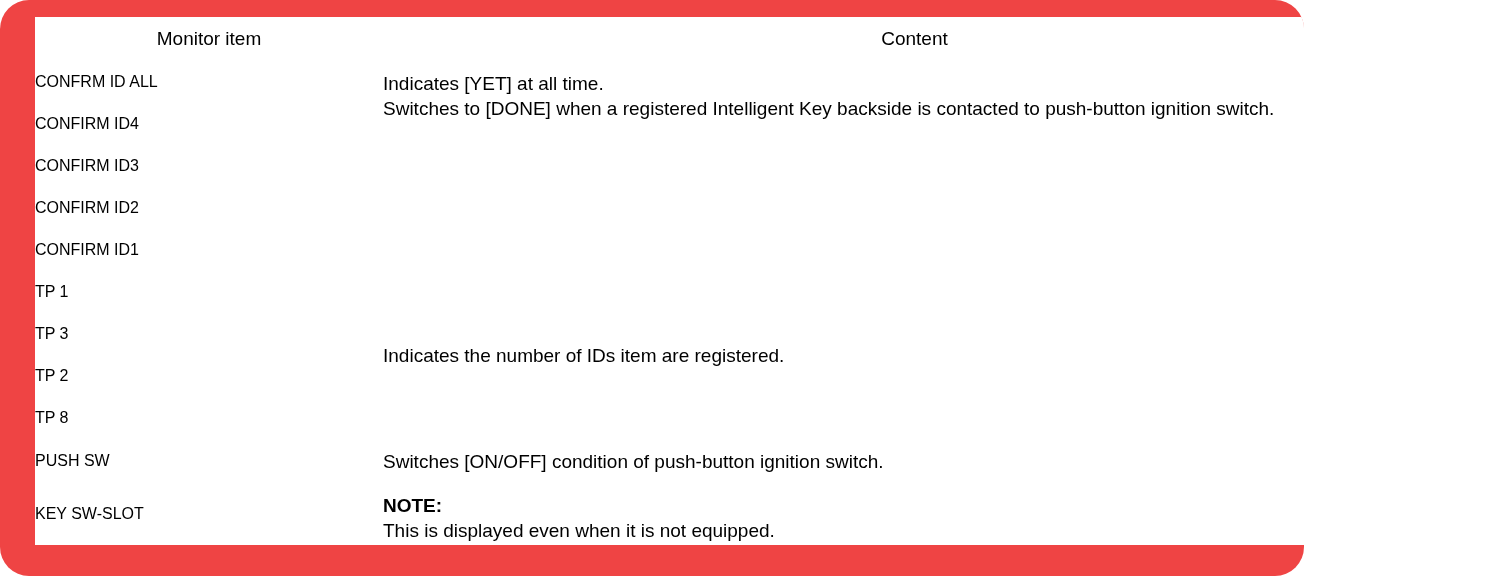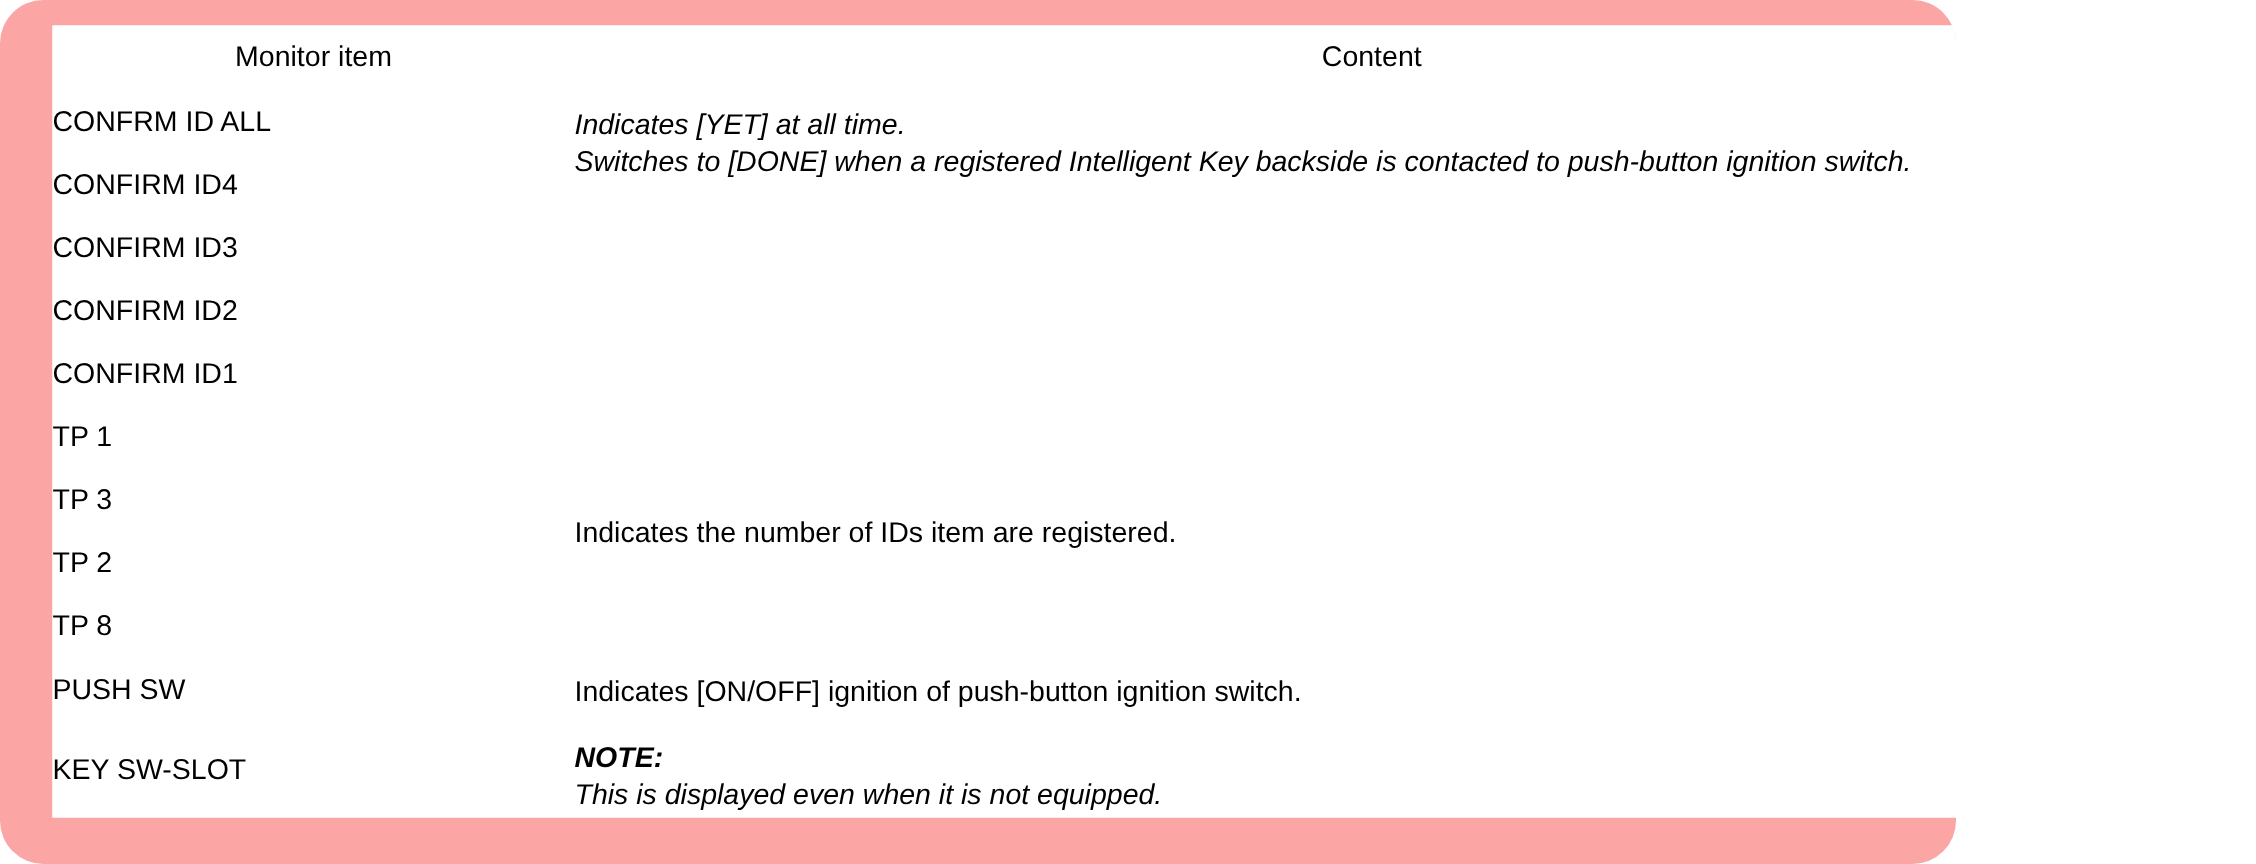--- a/index.html
+++ b/index.html
@@ -13,21 +13,21 @@
     height: 576px;
     font-family: "Liberation Sans", sans-serif;
     color: #000000;
     -webkit-font-smoothing: none;
   }
 
   #page {
     position: relative;
     width: 1304px;
     height: 576px;
-    background: #fca5a5;
+    background: #ef4444;
     overflow: hidden;
     border-radius: 29px;
   }
 
   .table-wrap {
     position: absolute;
     left: 35px;
     top: 17px;
     width: 1411px;
   }
@@ -61,35 +61,35 @@
   
   .hdr-cell {
     text-align: center;
     font-size: 19px;
     height: 44px;
     line-height: 44px;
   }
 
   
   .item-cell {
-    font-size: 19px;
+    font-size: 16px;
     padding-left: 20px;
     text-align: left;
     white-space: nowrap;
   }
 
   
   .content-cell {
     font-size: 19px;
     padding-left: 16px;
     padding-right: 10px;
     text-align: left;
     vertical-align: middle;
   }
-  .content-cell.topalign { vertical-align: top; padding-top: 10px; font-style: italic; }
+  .content-cell.topalign { vertical-align: top; padding-top: 10px; }
 
   .content-line { display: block; line-height: 25px; }
   .note-label { font-weight: bold; display: block; line-height: 25px; }
 
   
   .h-hdr   { height: 44px; }
   .h-std   { height: 42px; }
   .h-push  { height: 44px; }
   .h-note  { height: 62px; }
 </style>
@@ -153,21 +153,21 @@
           <td class="item-cell h-std rule-thin-bottom">TP 2</td>
         </tr>
 
         <tr>
           <td class="item-cell h-std rule-thin-bottom">TP 8</td>
         </tr>
 
         <tr>
           <td class="item-cell h-push rule-thin-bottom">PUSH SW</td>
           <td class="content-cell divider-left rule-thin-bottom">
-            <span class="content-line">Indicates [ON/OFF] ignition of push-button ignition switch.</span>
+            <span class="content-line">Switches [ON/OFF] condition of push-button ignition switch.</span>
           </td>
         </tr>
 
         <tr>
           <td class="item-cell h-note rule-thick-bottom">KEY SW-SLOT</td>
           <td class="content-cell topalign divider-left rule-thick-bottom">
             <span class="note-label">NOTE:</span>
             <span class="content-line">This is displayed even when it is not equipped.</span>
           </td>
         </tr>

